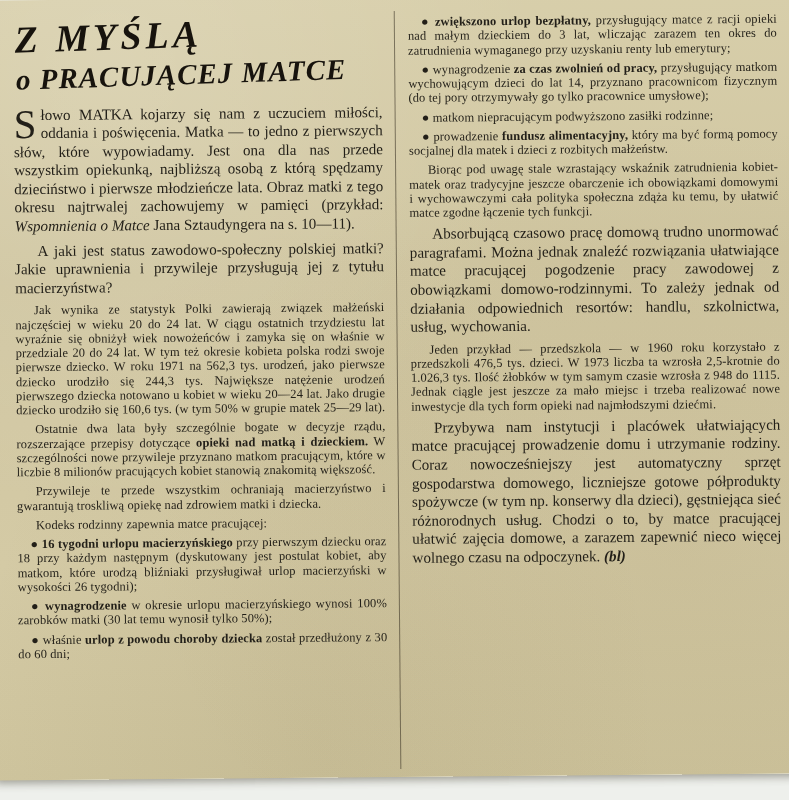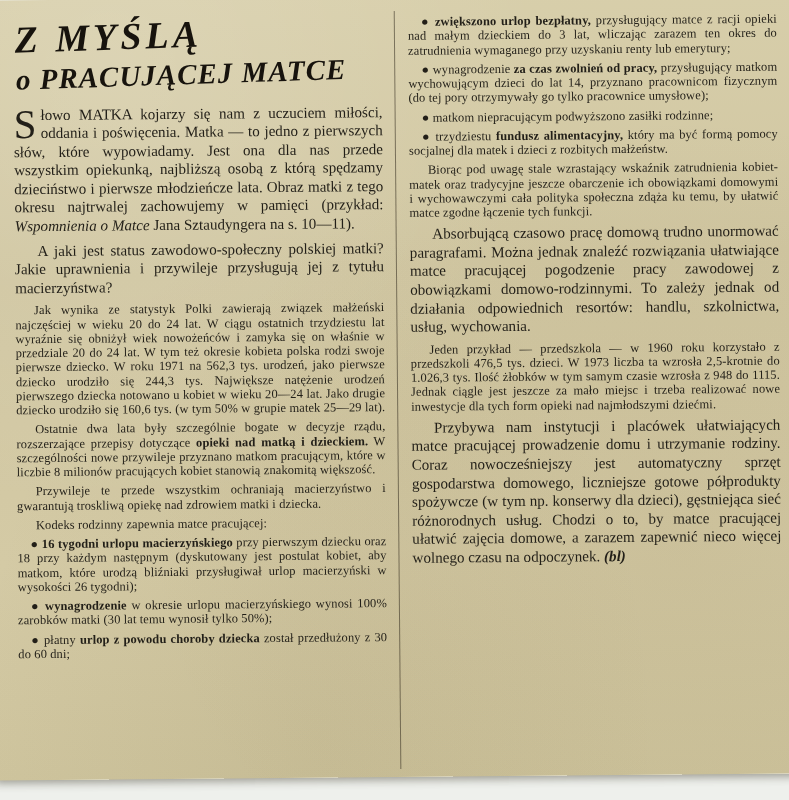--- a/index.html
+++ b/index.html
@@ -56,35 +56,35 @@
         <p class="t-sm indent"><span>Ostatnie dwa lata były szczególnie bogate w decyzje rządu, rozszerzające przepisy dotyczące </span><span class="b">opieki nad matką i dzieckiem.</span><span> W szczególności nowe przywileje przyznano matkom pracującym, które w liczbie 8 milionów pracujących kobiet stanowią znakomitą większość.</span></p>
 
         <p class="t-sm indent">Przywileje te przede wszystkim ochraniają macierzyństwo i gwarantują troskliwą opiekę nad zdrowiem matki i dziecka.</p>
 
         <p class="t-sm indent">Kodeks rodzinny zapewnia matce pracującej:</p>
 
         <p class="t-sm bullet-p"><span class="b">● 16 tygodni urlopu macierzyńskiego</span><span> przy pierwszym dziecku oraz 18 przy każdym następnym (dyskutowany jest postulat kobiet, aby matkom, które urodzą bliźniaki przysługiwał urlop macierzyński w wysokości 26 tygodni);</span></p>
 
         <p class="t-sm bullet-p"><span class="b">● wynagrodzenie</span><span> w okresie urlopu macierzyńskiego wynosi 100% zarobków matki (30 lat temu wynosił tylko 50%);</span></p>
 
-        <p class="t-sm bullet-p"><span>● płatny </span><span class="b">urlop z powodu choroby dziecka</span><span> został przedłużony z 30 do 60 dni;</span></p>
+        <p class="t-sm bullet-p"><span>● właśnie </span><span class="b">urlop z powodu choroby dziecka</span><span> został przedłużony z 30 do 60 dni;</span></p>
 
       </div>
 
       <div class="divider"></div>
 
       <div class="col col-right">
 
         <p class="t-sm bullet-p"><span class="b">● zwiększono urlop bezpłatny,</span><span> przysługujący matce z racji opieki nad małym dzieckiem do 3 lat, wliczając zarazem ten okres do zatrudnienia wymaganego przy uzyskaniu renty lub emerytury;</span></p>
 
         <p class="t-sm bullet-p"><span>● wynagrodzenie </span><span class="b">za czas zwolnień od pracy,</span><span> przysługujący matkom wychowującym dzieci do lat 14, przyznano pracownicom fizycznym (do tej pory otrzymywały go tylko pracownice umysłowe);</span></p>
 
         <p class="t-sm bullet-p">● matkom niepracującym podwyższono zasiłki rodzinne;</p>
 
-        <p class="t-sm bullet-p"><span>● trzydziestu </span><span class="b">fundusz alimentacyjny,</span><span> który ma być formą pomocy socjalnej dla matek i dzieci z rozbitych małżeństw.</span></p>
+        <p class="t-sm bullet-p"><span>● prowadzenie </span><span class="b">fundusz alimentacyjny,</span><span> który ma być formą pomocy socjalnej dla matek i dzieci z rozbitych małżeństw.</span></p>
 
         <p class="t-sm indent">Biorąc pod uwagę stale wzrastający wskaźnik zatrudnienia kobiet-matek oraz tradycyjne jeszcze obarczenie ich obowiązkami domowymi i wychowawczymi cała polityka społeczna zdąża ku temu, by ułatwić matce zgodne łączenie tych funkcji.</p>
 
         <p class="t-lg indent">Absorbującą czasowo pracę domową trudno unormować paragrafami. Można jednak znaleźć rozwiązania ułatwiające matce pracującej pogodzenie pracy zawodowej z obowiązkami domowo-rodzinnymi. To zależy jednak od działania odpowiednich resortów: handlu, szkolnictwa, usług, wychowania.</p>
 
         <p class="t-sm indent">Jeden przykład — przedszkola — w 1960 roku korzystało z przedszkoli 476,5 tys. dzieci. W 1973 liczba ta wzrosła 2,5-krotnie do 1.026,3 tys. Ilość żłobków w tym samym czasie wzrosła z 948 do 1115. Jednak ciągle jest jeszcze za mało miejsc i trzeba realizować nowe inwestycje dla tych form opieki nad najmłodszymi dziećmi.</p>
 
         <p class="t-lg indent"><span>Przybywa nam instytucji i placówek ułatwiających matce pracującej prowadzenie domu i utrzymanie rodziny. Coraz nowocześniejszy jest automatyczny sprzęt gospodarstwa domowego, liczniejsze gotowe półprodukty spożywcze (w tym np. konserwy dla dzieci), gęstniejąca sieć różnorodnych usług. Chodzi o to, by matce pracującej ułatwić zajęcia domowe, a zarazem zapewnić nieco więcej wolnego czasu na odpoczynek. </span><span class="b i">(bl)</span></p>
 
       </div>

